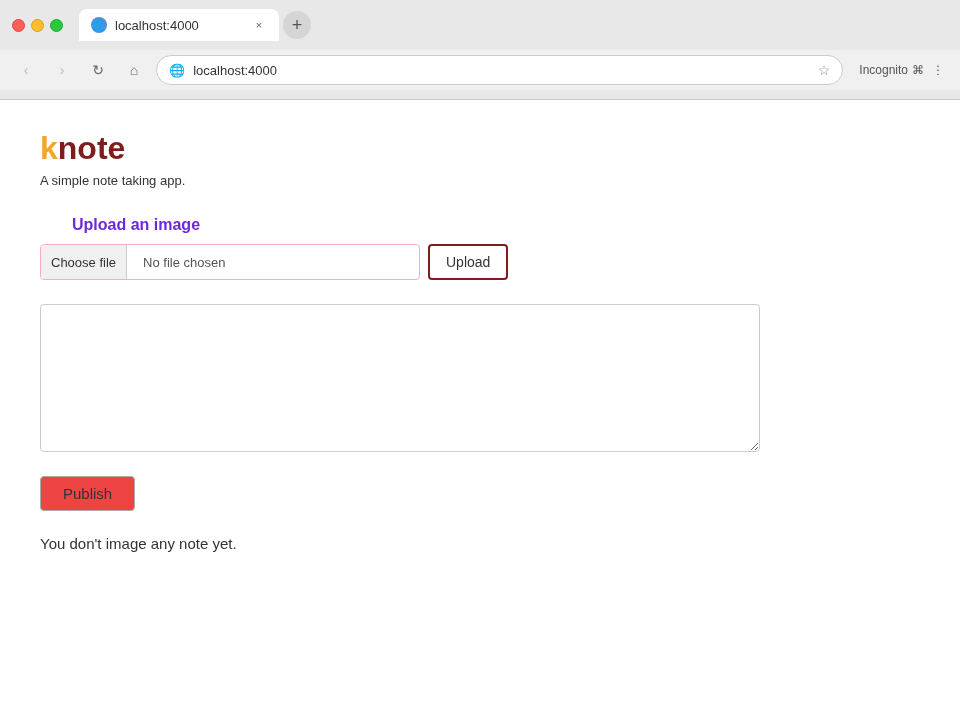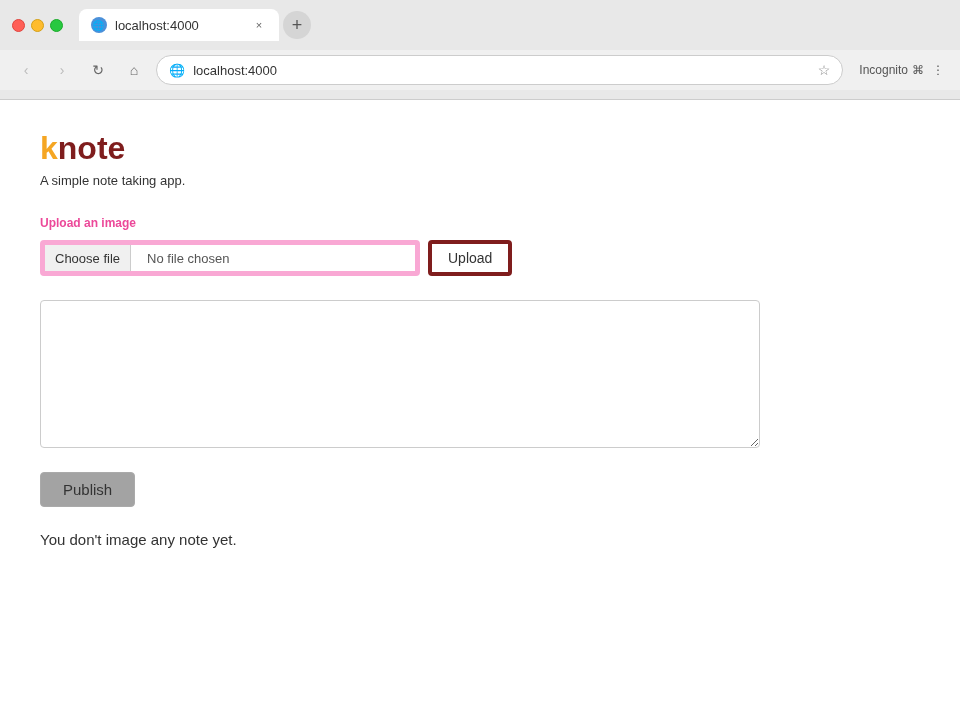--- a/index.html
+++ b/index.html
@@ -216,36 +216,37 @@
       font-size: 13px;
       color: #333;
       margin-bottom: 28px;
     }
 
     .upload-section {
       margin-bottom: 24px;
     }
 
     .section-label {
-      font-size: 12px;
+      font-size: 16px;
       font-weight: 600;
-      color: #ec4899;
+      color: #6d28d9;
       margin-bottom: 10px;
+      margin-left: 32px;
     }
 
     .file-upload-row {
       display: flex;
       align-items: center;
       gap: 8px;
     }
 
     .file-input-wrapper {
       display: flex;
       align-items: center;
-      border: 5px solid #f9a8d4;
+      border: 1px solid #f9a8d4;
       border-radius: 4px;
       overflow: hidden;
       height: 36px;
       width: 380px;
     }
 
     .choose-file-btn {
       background: #f0f0f0;
       border: none;
       border-right: 1px solid #ccc;
@@ -258,21 +259,21 @@
     }
 
     .no-file-text {
       padding: 0 16px;
       font-size: 13px;
       color: #555;
     }
 
     .upload-btn {
       background: #fff;
-      border: 4px solid #7f1d1d;
+      border: 2px solid #7f1d1d;
       border-radius: 4px;
       padding: 6px 16px;
       height: 36px;
       cursor: pointer;
       font-size: 14px;
       color: #333;
     }
 
     .content-section {
       margin-bottom: 20px;
@@ -285,21 +286,21 @@
       border-radius: 4px;
       padding: 8px;
       font-size: 14px;
       color: #333;
       resize: both;
       outline: none;
       font-family: inherit;
     }
 
     .publish-btn {
-      background: #a3a3a3;
+      background: #ef4444;
       border: 1px solid #aaa;
       border-radius: 4px;
       padding: 8px 22px;
       font-size: 15px;
       color: #333;
       cursor: pointer;
       margin-bottom: 24px;
     }
 
     .empty-notes-text {

